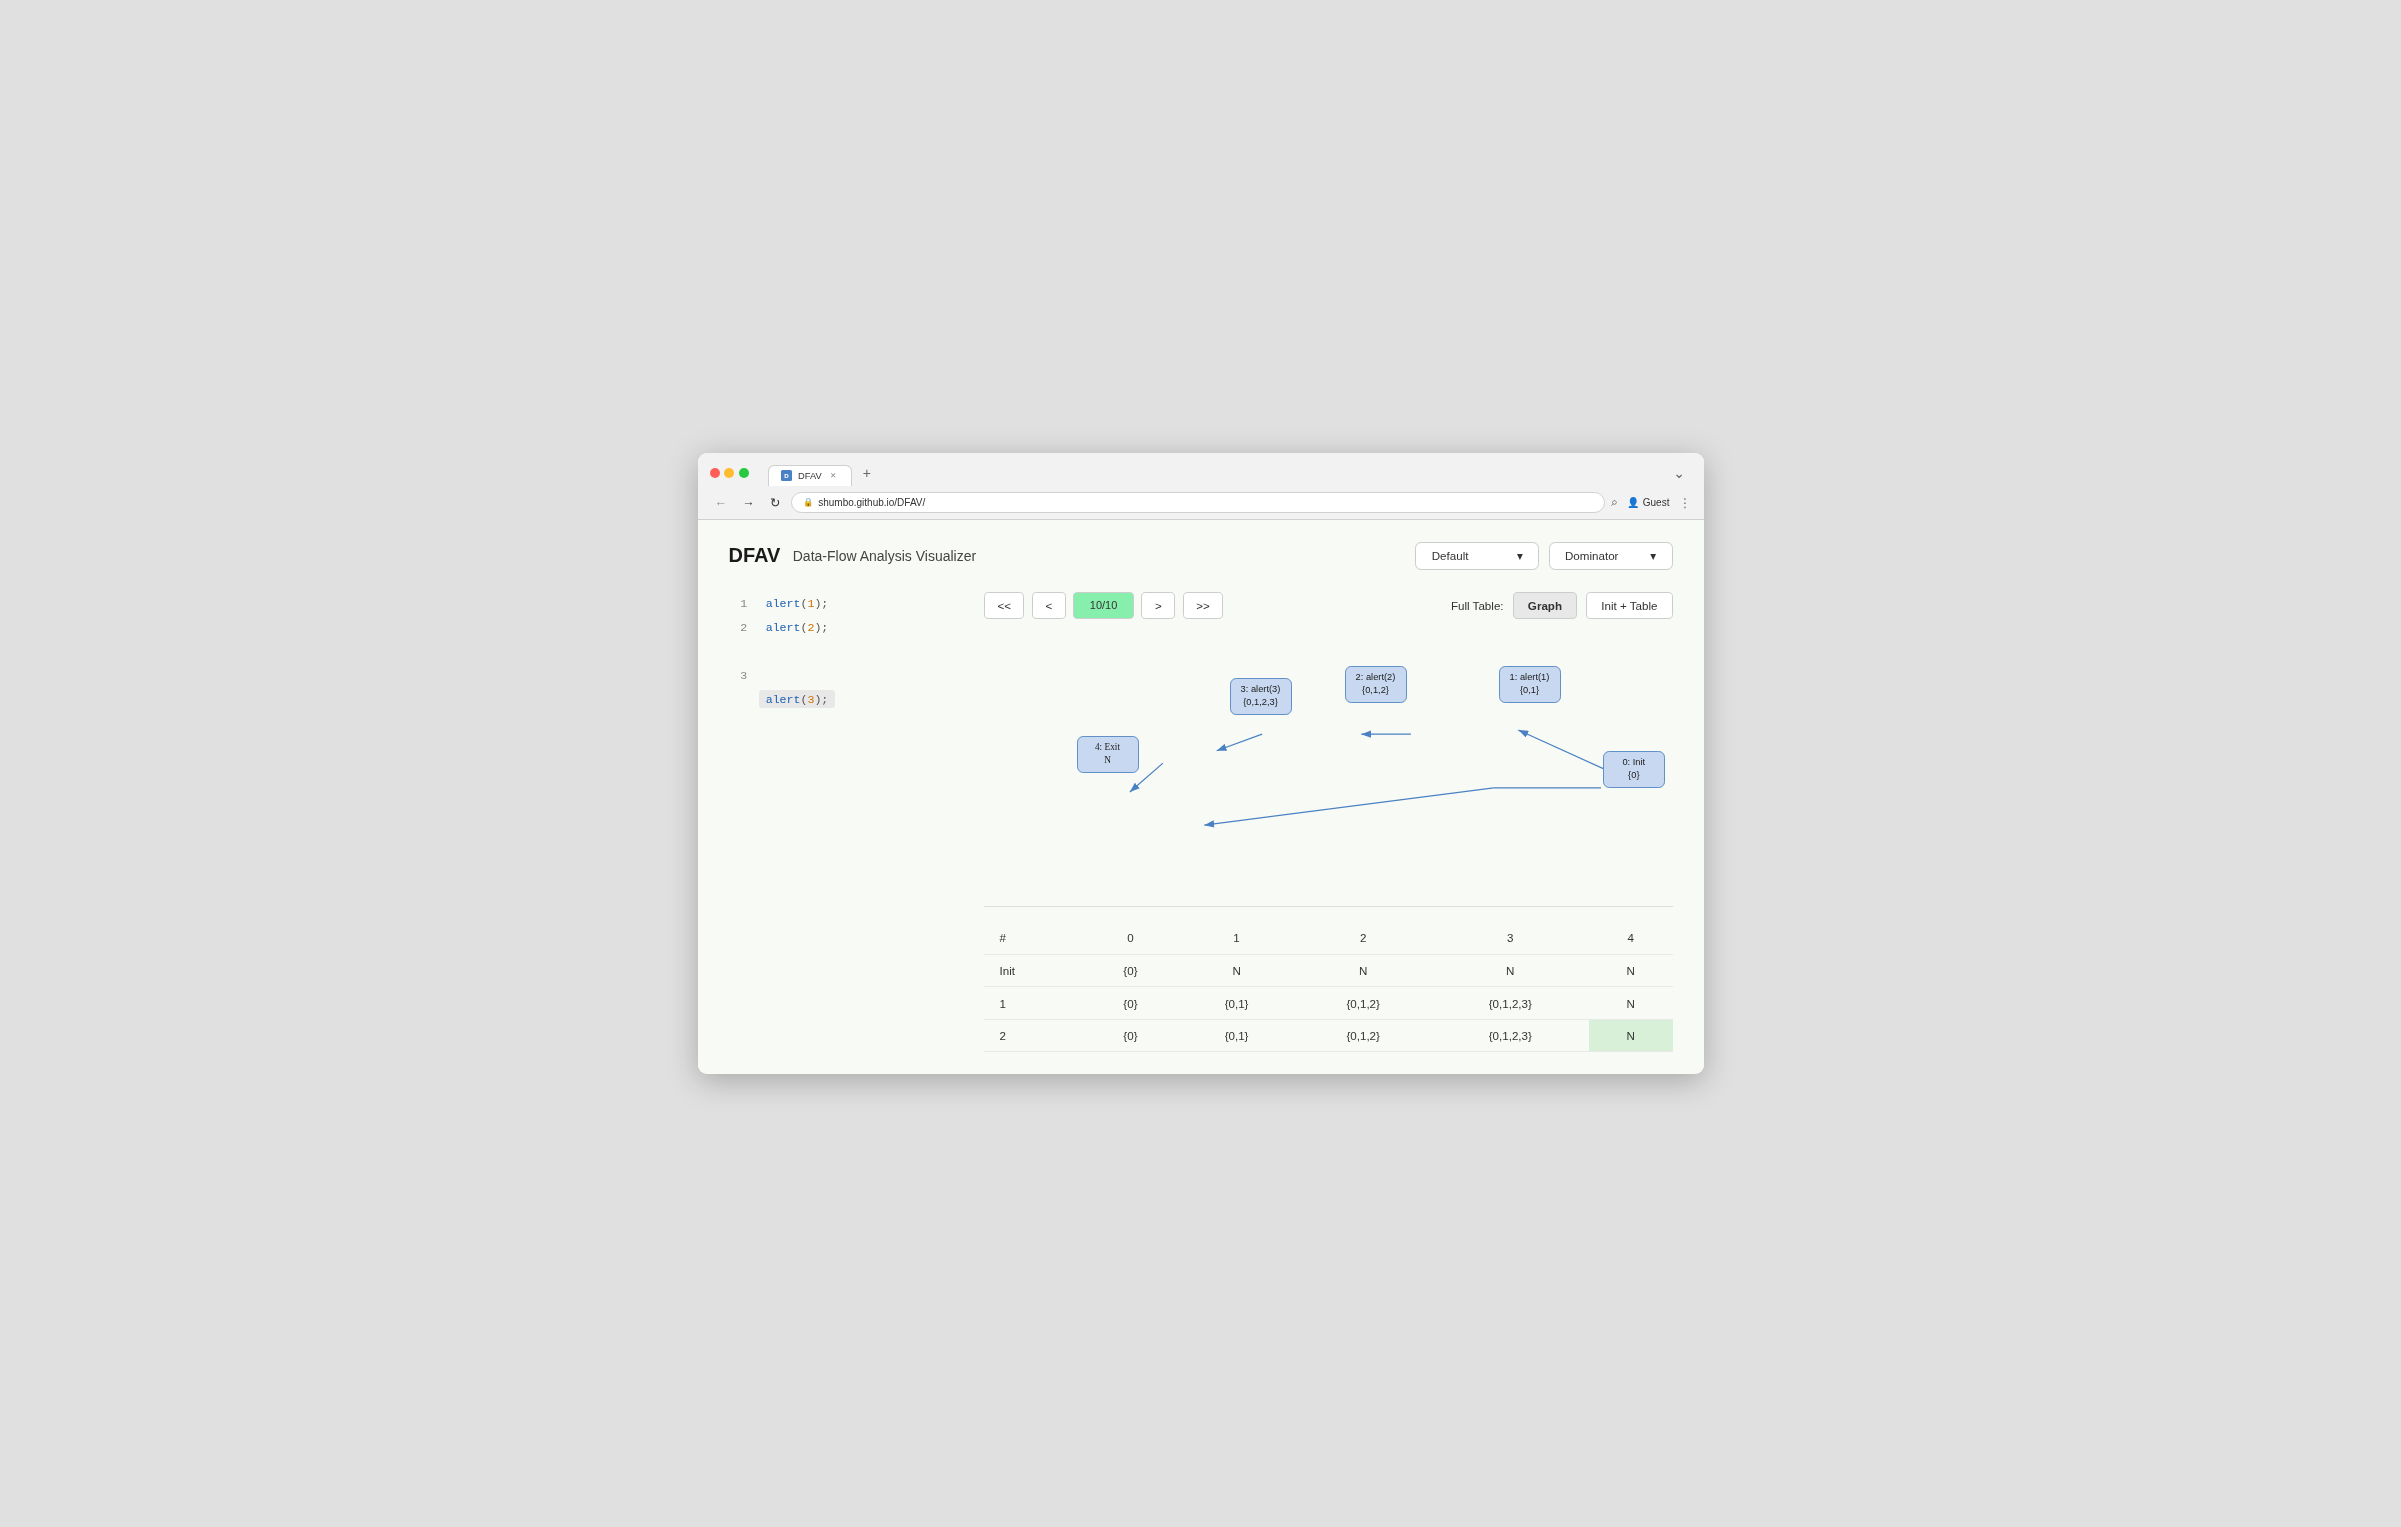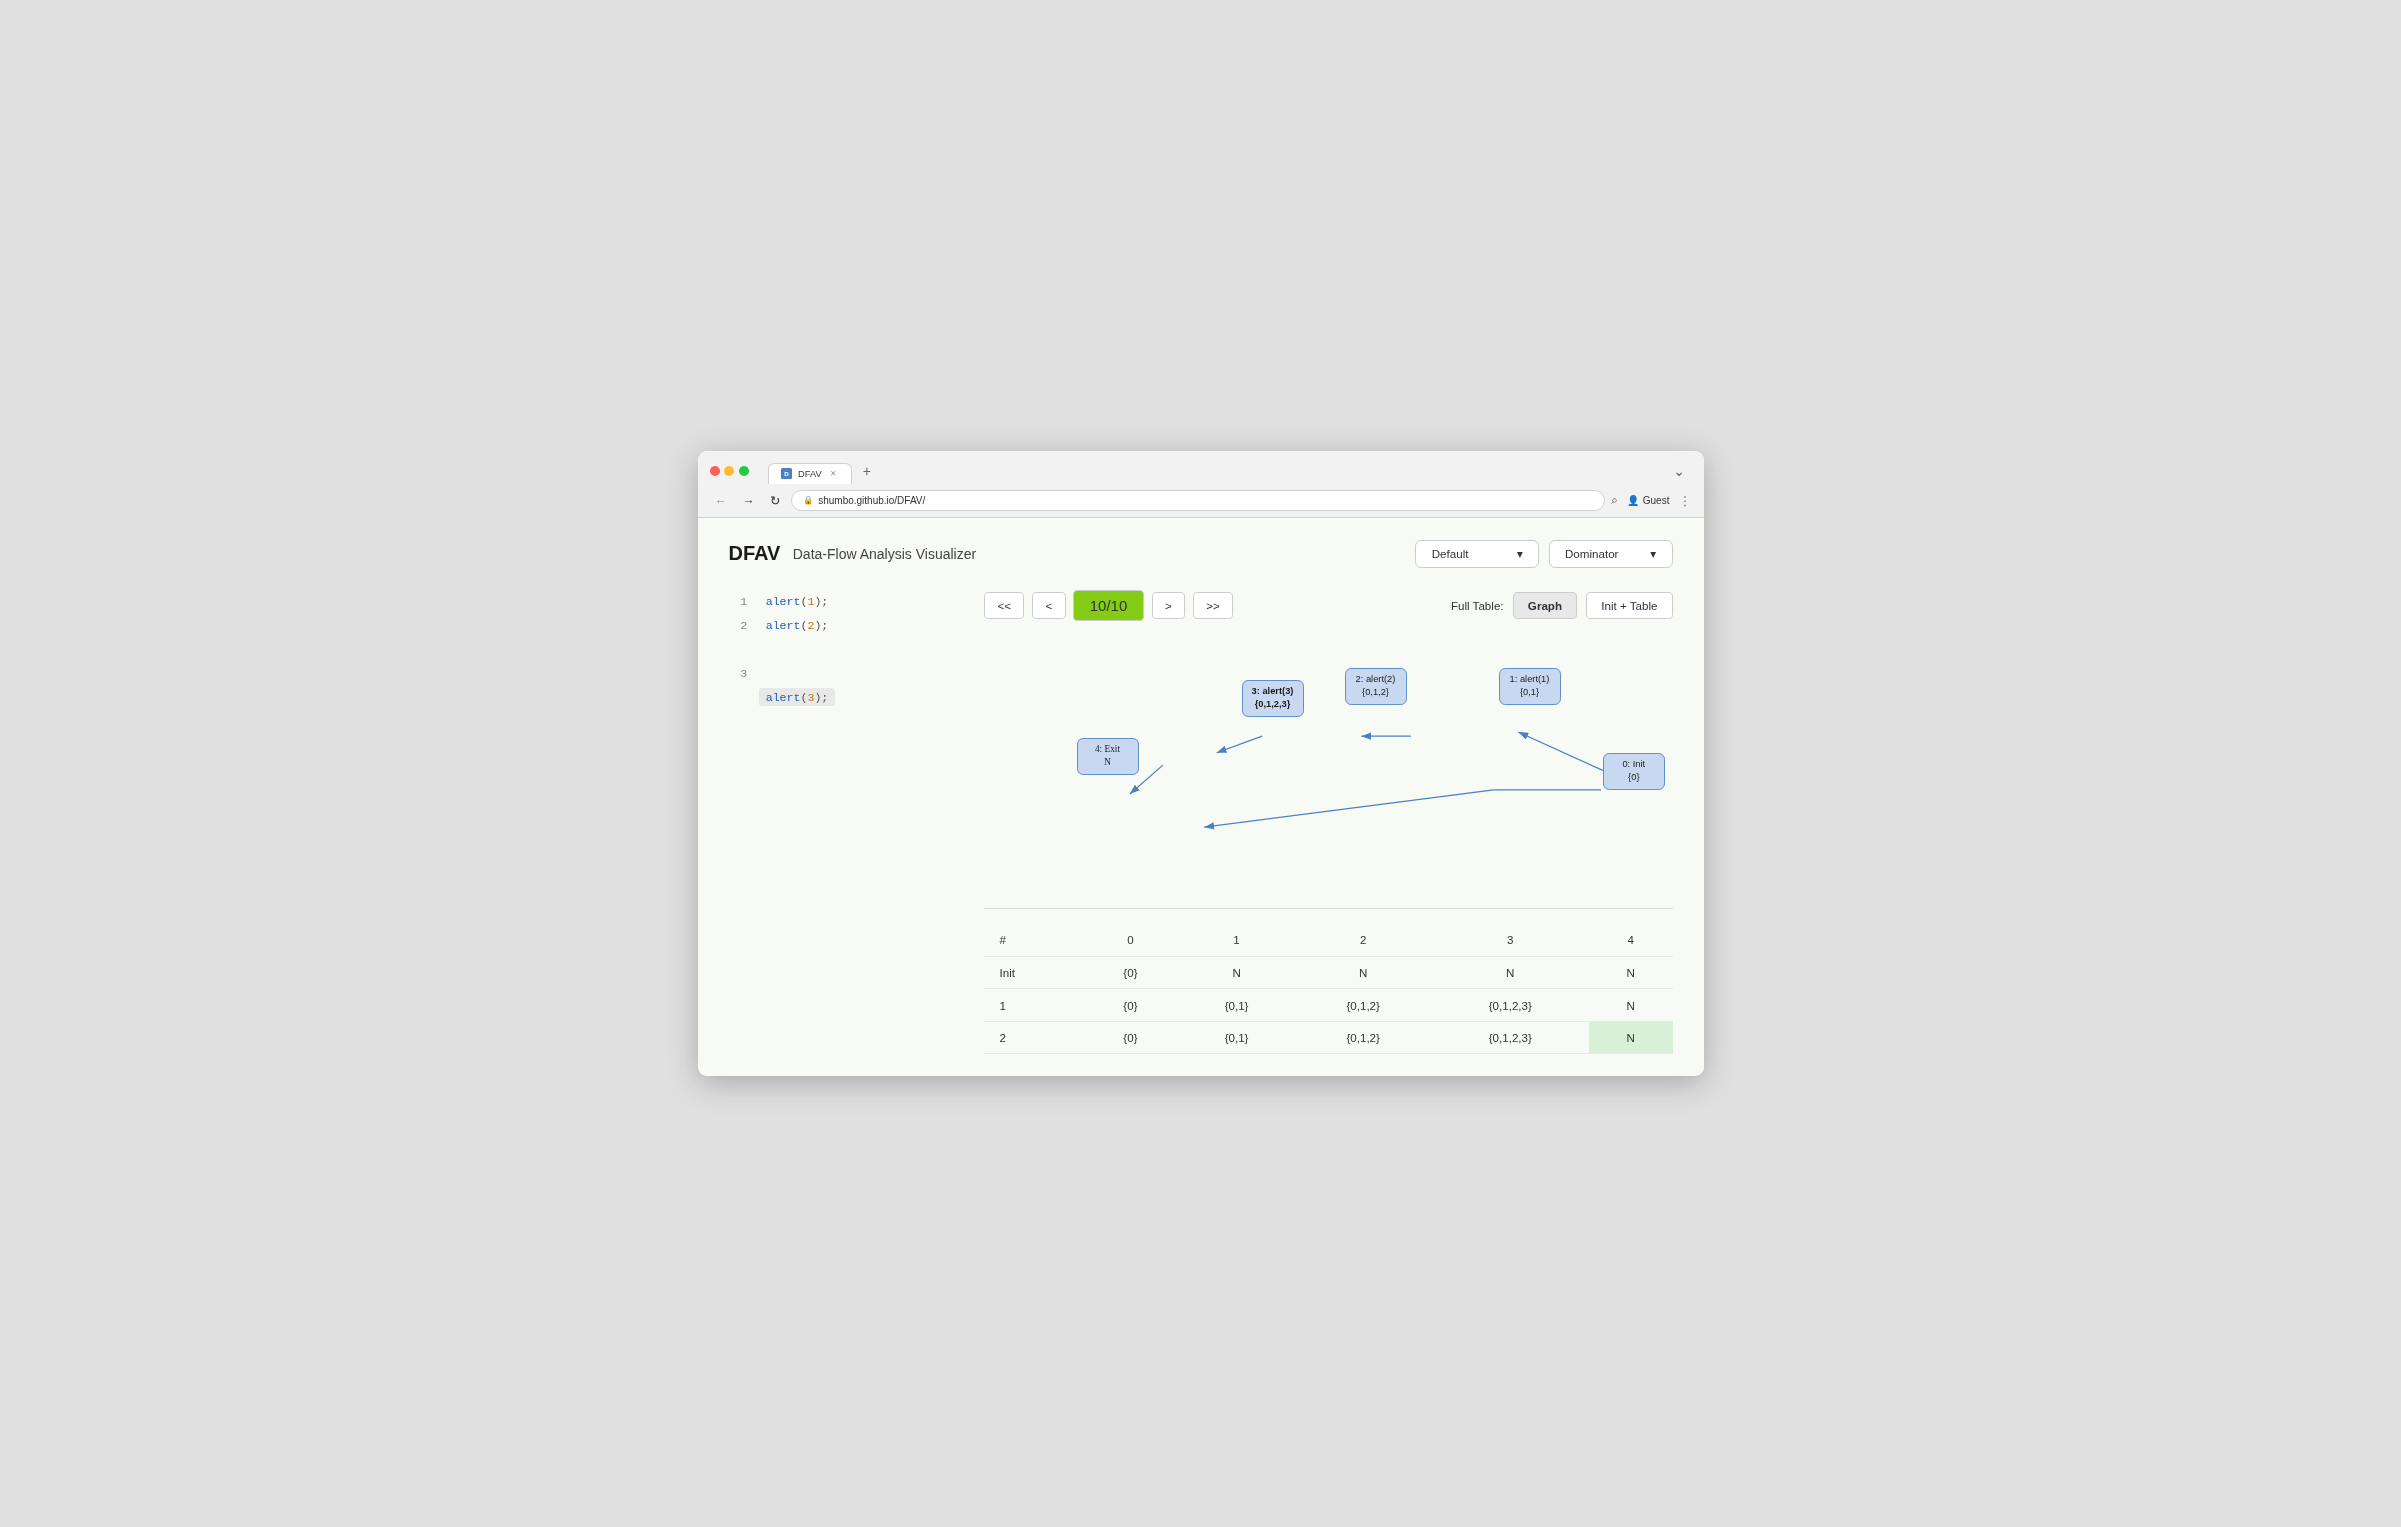--- a/index.html
+++ b/index.html
@@ -230,25 +230,25 @@
     .nav-control-btn {
       background: #fff;
       border: 0.8px solid #ccc;
       border-radius: 4.6px;
       padding: 6.2px 12.4px;
       font-size: 11.6px;
       color: #333;
       cursor: pointer;
     }
     .nav-counter {
-      background: #84cc16;
+      background: #86efac;
       border: 0.8px solid #ccc;
       border-radius: 4.6px;
       padding: 6.2px 15.5px;
-      font-size: 15px;
+      font-size: 11px;
       color: #333;
     }
     .fullscreen-controls {
       margin-left: auto;
       display: flex;
       align-items: center;
       gap: 9.3px;
     }
     .fullscreen-label {
       font-size: 11.6px;
@@ -444,21 +444,21 @@
           <div class="graph-node" style="right: 112px; top: 31px;">
             <div>1: alert(1)</div>
             <div>{0,1}</div>
           </div>
 
           <div class="graph-node" style="right: 266px; top: 31px;">
             <div>2: alert(2)</div>
             <div>{0,1,2}</div>
           </div>
 
-          <div class="graph-node" style="right: 369px; top: 43px; font-weight: bold;">
+          <div class="graph-node" style="right: 381px; top: 43px;">
             <div>3: alert(3)</div>
             <div>{0,1,2,3}</div>
           </div>
 
           <div class="graph-node" style="right: 534px; top: 101px; font-family: Liberation Serif, serif;">
             <div>4: Exit</div>
             <div>N</div>
           </div>
         </div>
 

